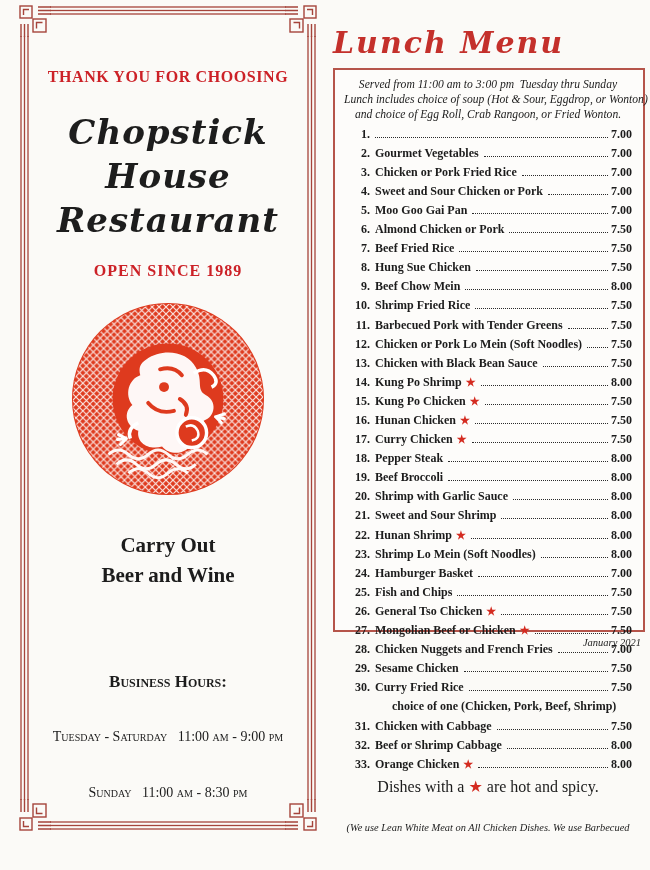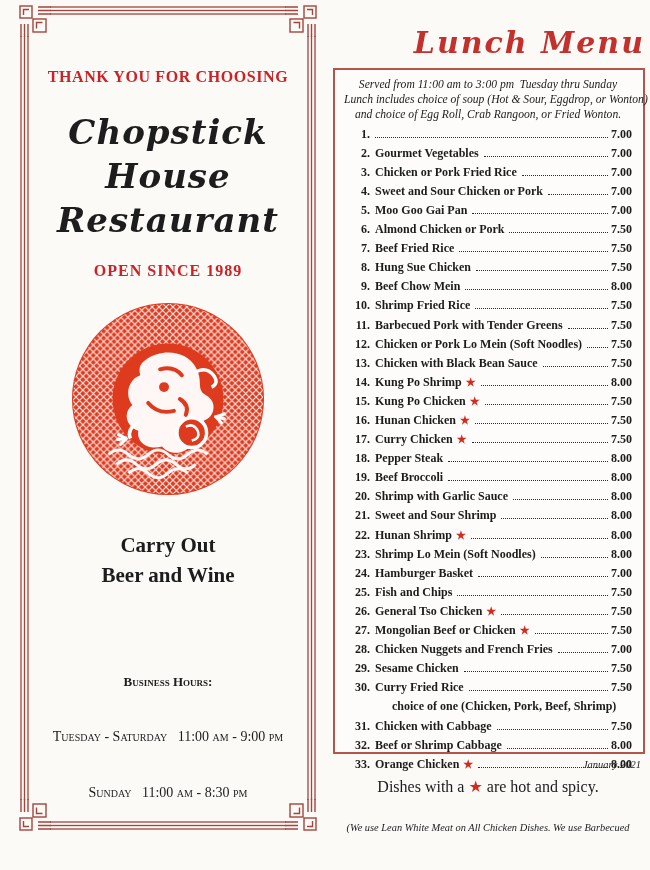--- a/index.html
+++ b/index.html
@@ -21,29 +21,29 @@
   .left-content{position:relative;width:100%;height:100%;padding-top:64px;text-align:center;}
   .tagline{color:var(--accent-red);font-weight:bold;font-size:16px;letter-spacing:.6px;}
   .script-name{font-family:"DejaVu Serif", serif;font-style:italic;font-weight:bold;
     font-size:34px;line-height:44px;color:#1d1d1d;margin-top:24px;letter-spacing:1px;}
   .script-name .l2{display:block;}
   .open-since{color:var(--accent-red);font-weight:bold;font-size:16px;letter-spacing:1px;margin-top:20px;}
   .dragon-wrap{margin-top:20px;}
   .dragon-wrap svg{width:198px;height:198px;}
   .services{margin-top:28px;font-weight:bold;font-size:21px;line-height:30px;}
   .hours{margin-top:46px;font-variant:small-caps;white-space:pre;}
-  .hours .hd{font-weight:bold;font-size:13px;line-height:19px;}
+  .hours .hd{font-weight:bold;font-size:17px;line-height:19px;}
   .hours .ln{font-size:14px;line-height:20px;}
 
   
   .right-panel{position:absolute;left:333px;top:22px;width:312px;}
   .menu-title{font-family:"DejaVu Serif", serif;font-style:italic;font-weight:bold;
-    text-align:right;color:#c4302b;font-size:30px;line-height:42px;letter-spacing:2px;}
+    text-align:left;color:#c4302b;font-size:30px;line-height:42px;letter-spacing:2px;}
   .menu-box{margin-top:4px;border:2px solid var(--box-border);background:#fdfcfa;
-    padding:7px 11px 5px 9px;height:686px;}
+    padding:7px 11px 5px 9px;height:564px;}
   .intro{text-align:center;font-style:italic;font-size:11.6px;line-height:15.2px;}
   .intro-line{white-space:pre;}
   .items{margin-top:4px;}
   .item-row{display:flex;align-items:baseline;height:19.1px;font-weight:bold;font-size:12px;}
   .item-row .num{flex:0 0 26px;text-align:right;}
   .item-row .iname{margin-left:5px;white-space:nowrap;}
   .item-row .star{color:#d42b20;margin-left:4px;font-size:11px;}
   .item-row .leader{flex:1 1 auto;min-width:8px;border-bottom:1.7px dotted #2a2a2a;margin:0 3px 3px 5px;}
   .item-row .price{flex:0 0 auto;}
   .item-note{height:19.1px;font-weight:bold;font-size:12px;padding-left:48px;white-space:nowrap;}

